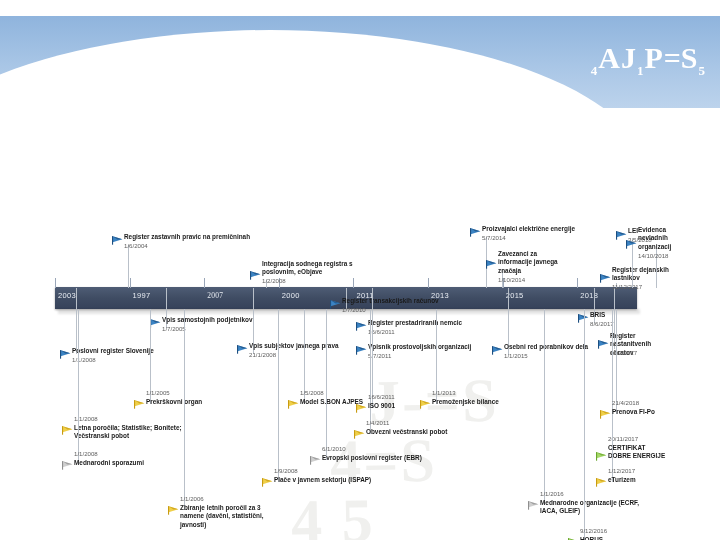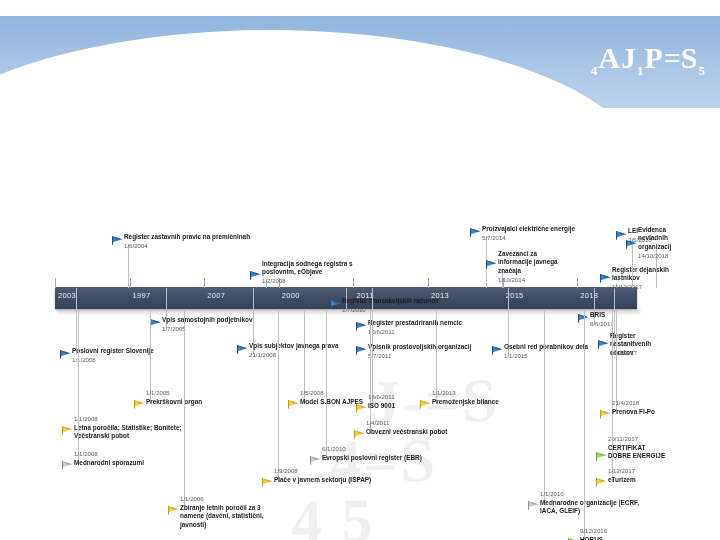--- a/index.html
+++ b/index.html
@@ -127,21 +127,21 @@
 </div>
 
 <div id="timeline">
   <div id="axis-bar"></div>
   <div id="axis-bar-shadow"></div>
   <div id="axis-years">
       <div class="axis-year" style="left: 58px;">2003</div>
       <div class="axis-tick" style="left: 55px;"></div>
       <div class="axis-year" style="left: 132.615px;">1997</div>
       <div class="axis-tick" style="left: 129.615px;"></div>
-      <div class="axis-year" style="left: 207.231px;">2007</div>
+      <div class="axis-year" style="left: 207.231px; font-family: Liberation Serif, serif;">2007</div>
       <div class="axis-tick" style="left: 204.231px;"></div>
       <div class="axis-year" style="left: 281.846px;">2000</div>
       <div class="axis-tick" style="left: 278.846px;"></div>
       <div class="axis-year" style="left: 356.462px;">2011</div>
       <div class="axis-tick" style="left: 353.462px;"></div>
       <div class="axis-year" style="left: 431.077px;">2013</div>
       <div class="axis-tick" style="left: 428.077px;"></div>
       <div class="axis-year" style="left: 505.692px;">2015</div>
       <div class="axis-tick" style="left: 502.692px;"></div>
       <div class="axis-year" style="left: 580.308px;">2018</div>

